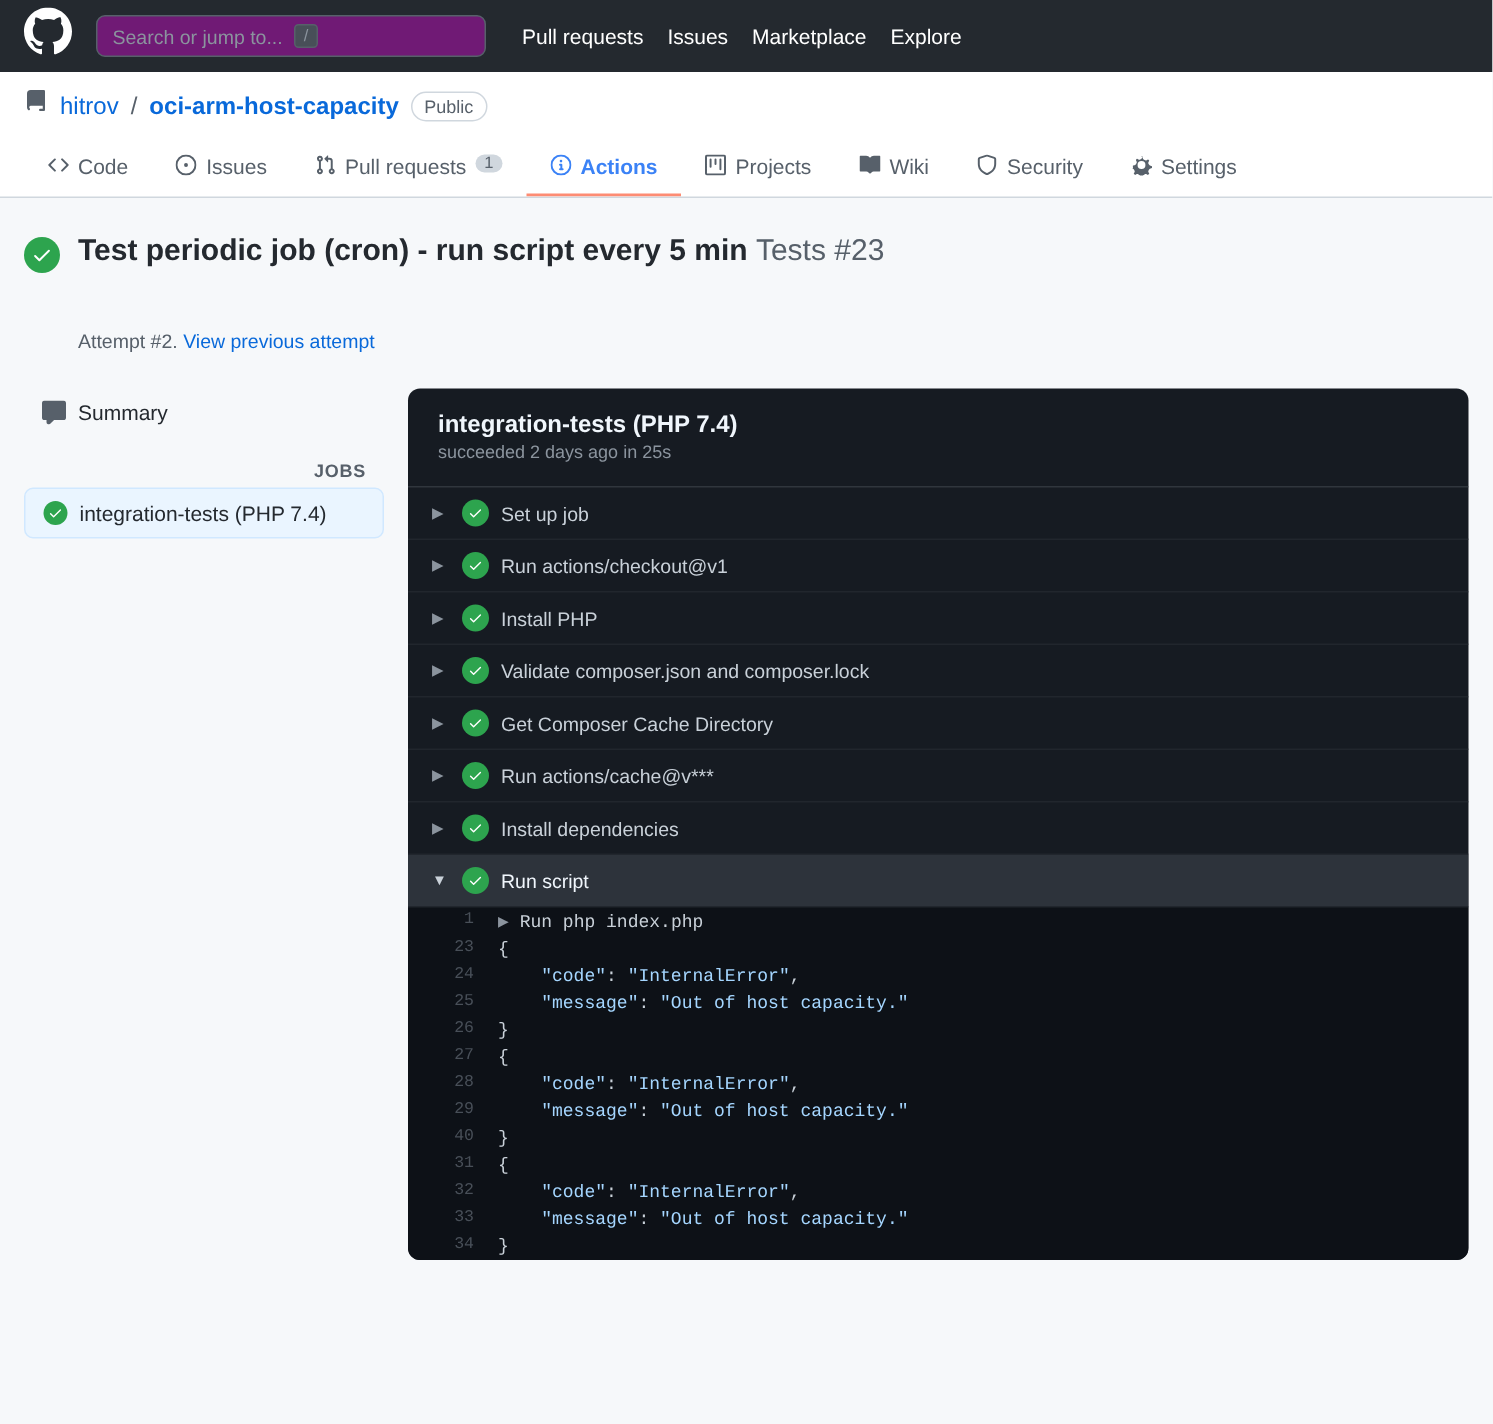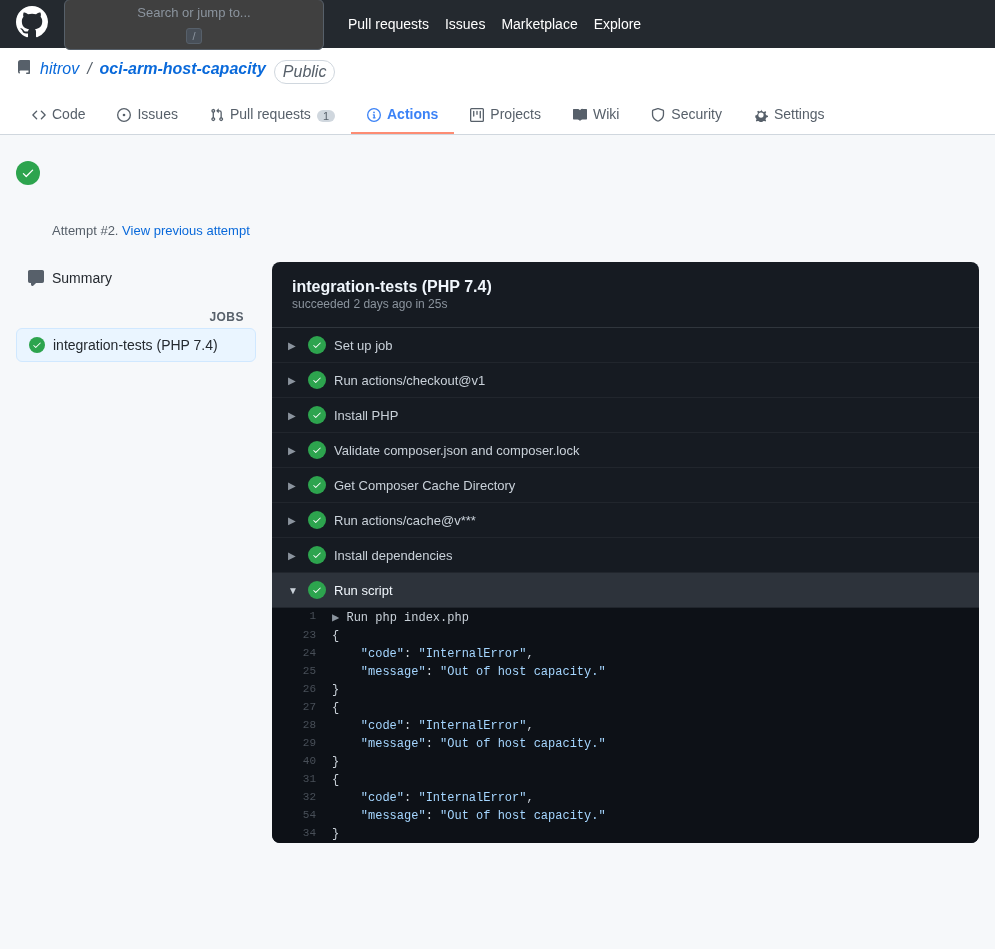--- a/index.html
+++ b/index.html
@@ -11,75 +11,73 @@
       height: 48px;
       display: flex;
       align-items: center;
       padding: 0 16px;
       gap: 16px;
     }
     .topnav-logo { color: white; font-size: 20px; flex-shrink: 0; }
     .search-box {
       display: flex;
       align-items: center;
-      background: #404040;
+      background: #701a75;
       border: 1px solid #57606a;
       border-radius: 6px;
       padding: 5px 10px;
       gap: 8px;
       min-width: 260px;
       color: #8b949e;
       font-size: 13px;
-      flex-direction: column;
     }
     .search-slash {
       background: #484f58;
       border: 1px solid #57606a;
       border-radius: 3px;
       padding: 1px 5px;
       font-size: 11px;
       color: #8b949e;
     }
     .topnav-links { display: flex; gap: 16px; margin-left: 8px; }
     .topnav-links a { color: white; text-decoration: none; font-size: 14px; font-weight: 500; }
 
     
     .repo-header {
       background: white;
       border-bottom: 1px solid #d0d7de;
       padding: 12px 16px 0 16px;
     }
     .repo-title {
       display: flex;
-      align-items: flex-start;
+      align-items: flex-end;
       gap: 8px;
       margin-bottom: 12px;
-      font-style: italic;
     }
     .repo-icon { color: #57606a; font-size: 16px; }
     .repo-owner { color: #0969da; font-size: 16px; font-weight: 500; text-decoration: none; }
     .repo-sep { color: #57606a; font-size: 16px; }
     .repo-name { color: #0969da; font-size: 16px; font-weight: 600; text-decoration: none; }
     .repo-badge {
       background: white;
       border: 1px solid #d0d7de;
       border-radius: 20px;
       padding: 2px 8px;
-      font-size: 16px;
+      font-size: 12px;
       color: #57606a;
       font-weight: 500;
     }
     .repo-tabs {
       display: flex;
       gap: 0;
       overflow: hidden;
     }
     .repo-tab {
       display: flex;
-      align-items: flex-end;
+      align-items: flex-start;
       gap: 6px;
       padding: 10px 16px;
       font-size: 14px;
       color: #57606a;
       text-decoration: none;
       border-bottom: 2px solid transparent;
       cursor: pointer;
       white-space: nowrap;
     }
     .repo-tab.active {
@@ -378,20 +376,24 @@
 </div>
 
 <div class="main-content">
 
   <div class="run-title">
     <div class="success-icon">
       <svg width="14" height="14" viewBox="0 0 16 16" fill="white">
           <path fill-rule="evenodd" d="M13.78 4.22a.75.75 0 010 1.06l-7.25 7.25a.75.75 0 01-1.06 0L2.22 9.28a.75.75 0 011.06-1.06L6 10.94l6.72-6.72a.75.75 0 011.06 0z"></path>
         </svg>
     </div>
+    <h1 class="run-title-text">
+      <span>Test periodic job (cron) - run script every 5 min</span>
+      <span class="run-title-test"> <span>Tests #23</span></span>
+    </h1>
   </div>
   <div class="run-attempt">
     <span>Attempt #2.</span>
     <a href="#">View previous attempt</a>
   </div>
 
   <div class="workflow-layout">
 
     <div class="workflow-sidebar">
       <div class="sidebar-section">
@@ -543,21 +545,21 @@
             </div>
             <div class="log-line">
               <span class="log-line-num">31</span>
               <span class="log-line-content">{</span>
             </div>
             <div class="log-line">
               <span class="log-line-num">32</span>
               <span class="log-line-content">    <span class="log-string">"code"</span>: <span class="log-string">"InternalError"</span>,</span>
             </div>
             <div class="log-line">
-              <span class="log-line-num">54</span>
+              <span class="log-line-num">33</span>
               <span class="log-line-content">    <span class="log-string">"message"</span>: <span class="log-string">"Out of host capacity."</span></span>
             </div>
             <div class="log-line">
               <span class="log-line-num">34</span>
               <span class="log-line-content">}</span>
             </div>
           </div>
         </div>
       </div>
     </div>

